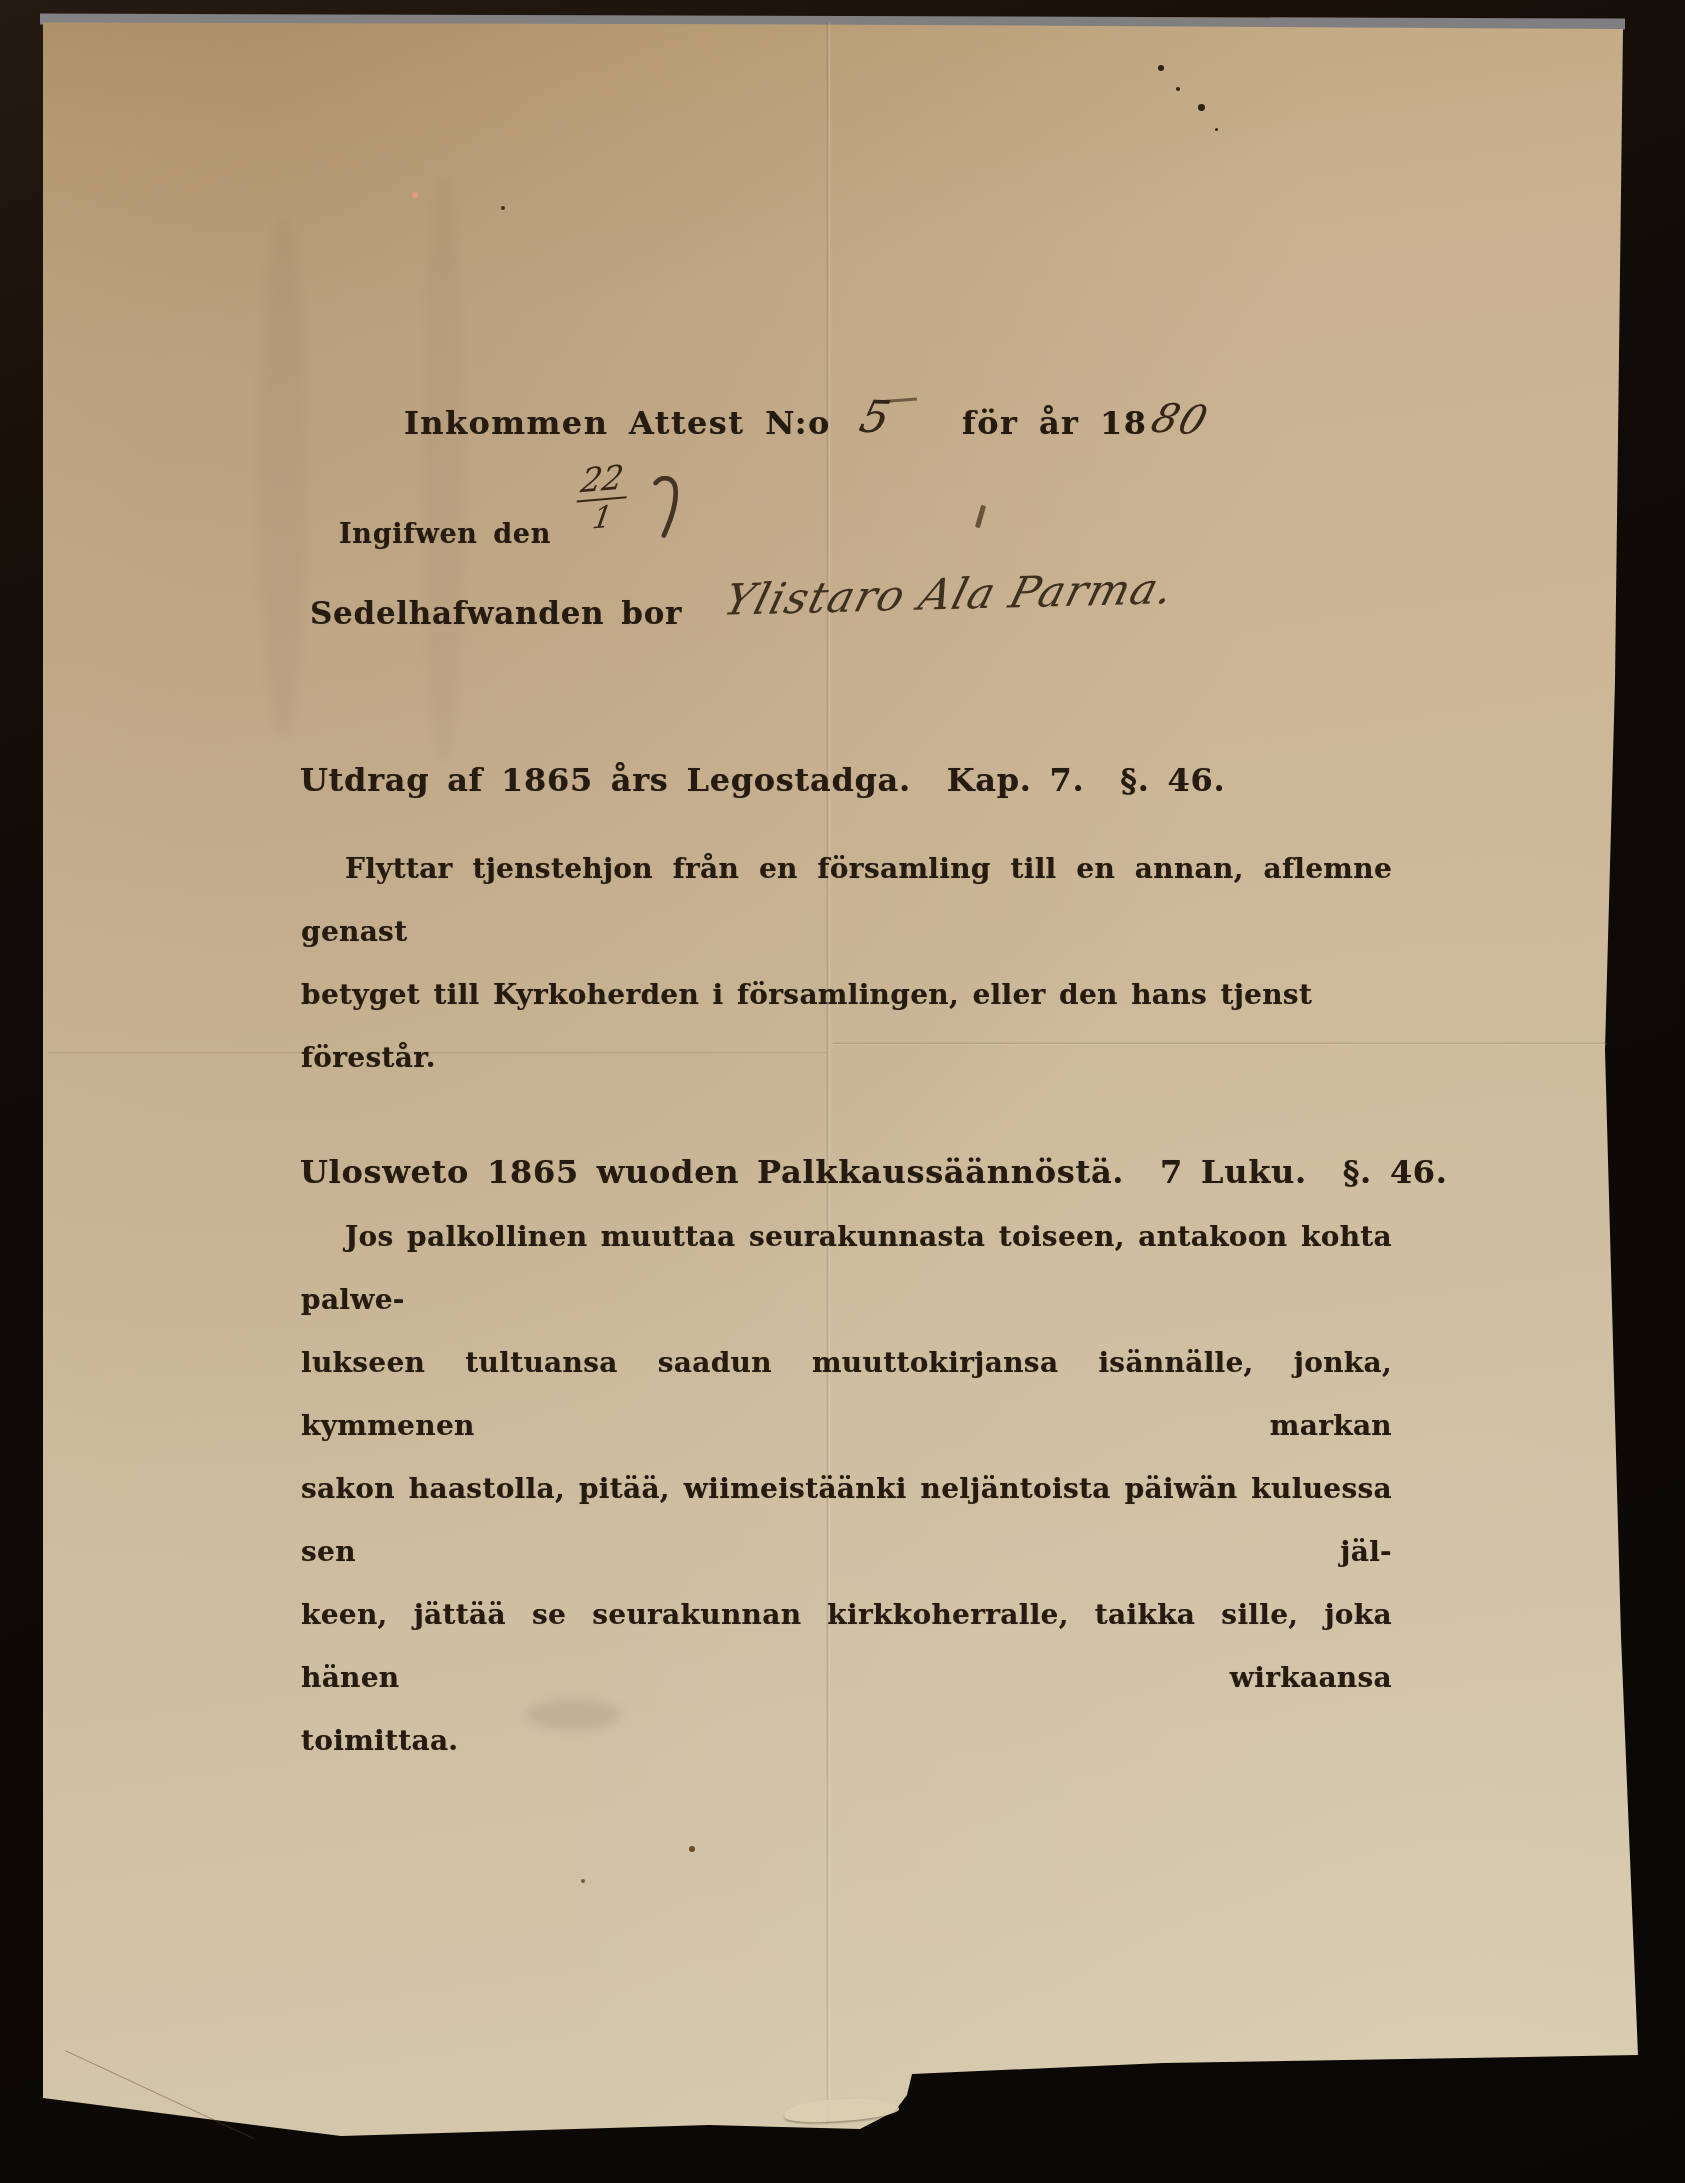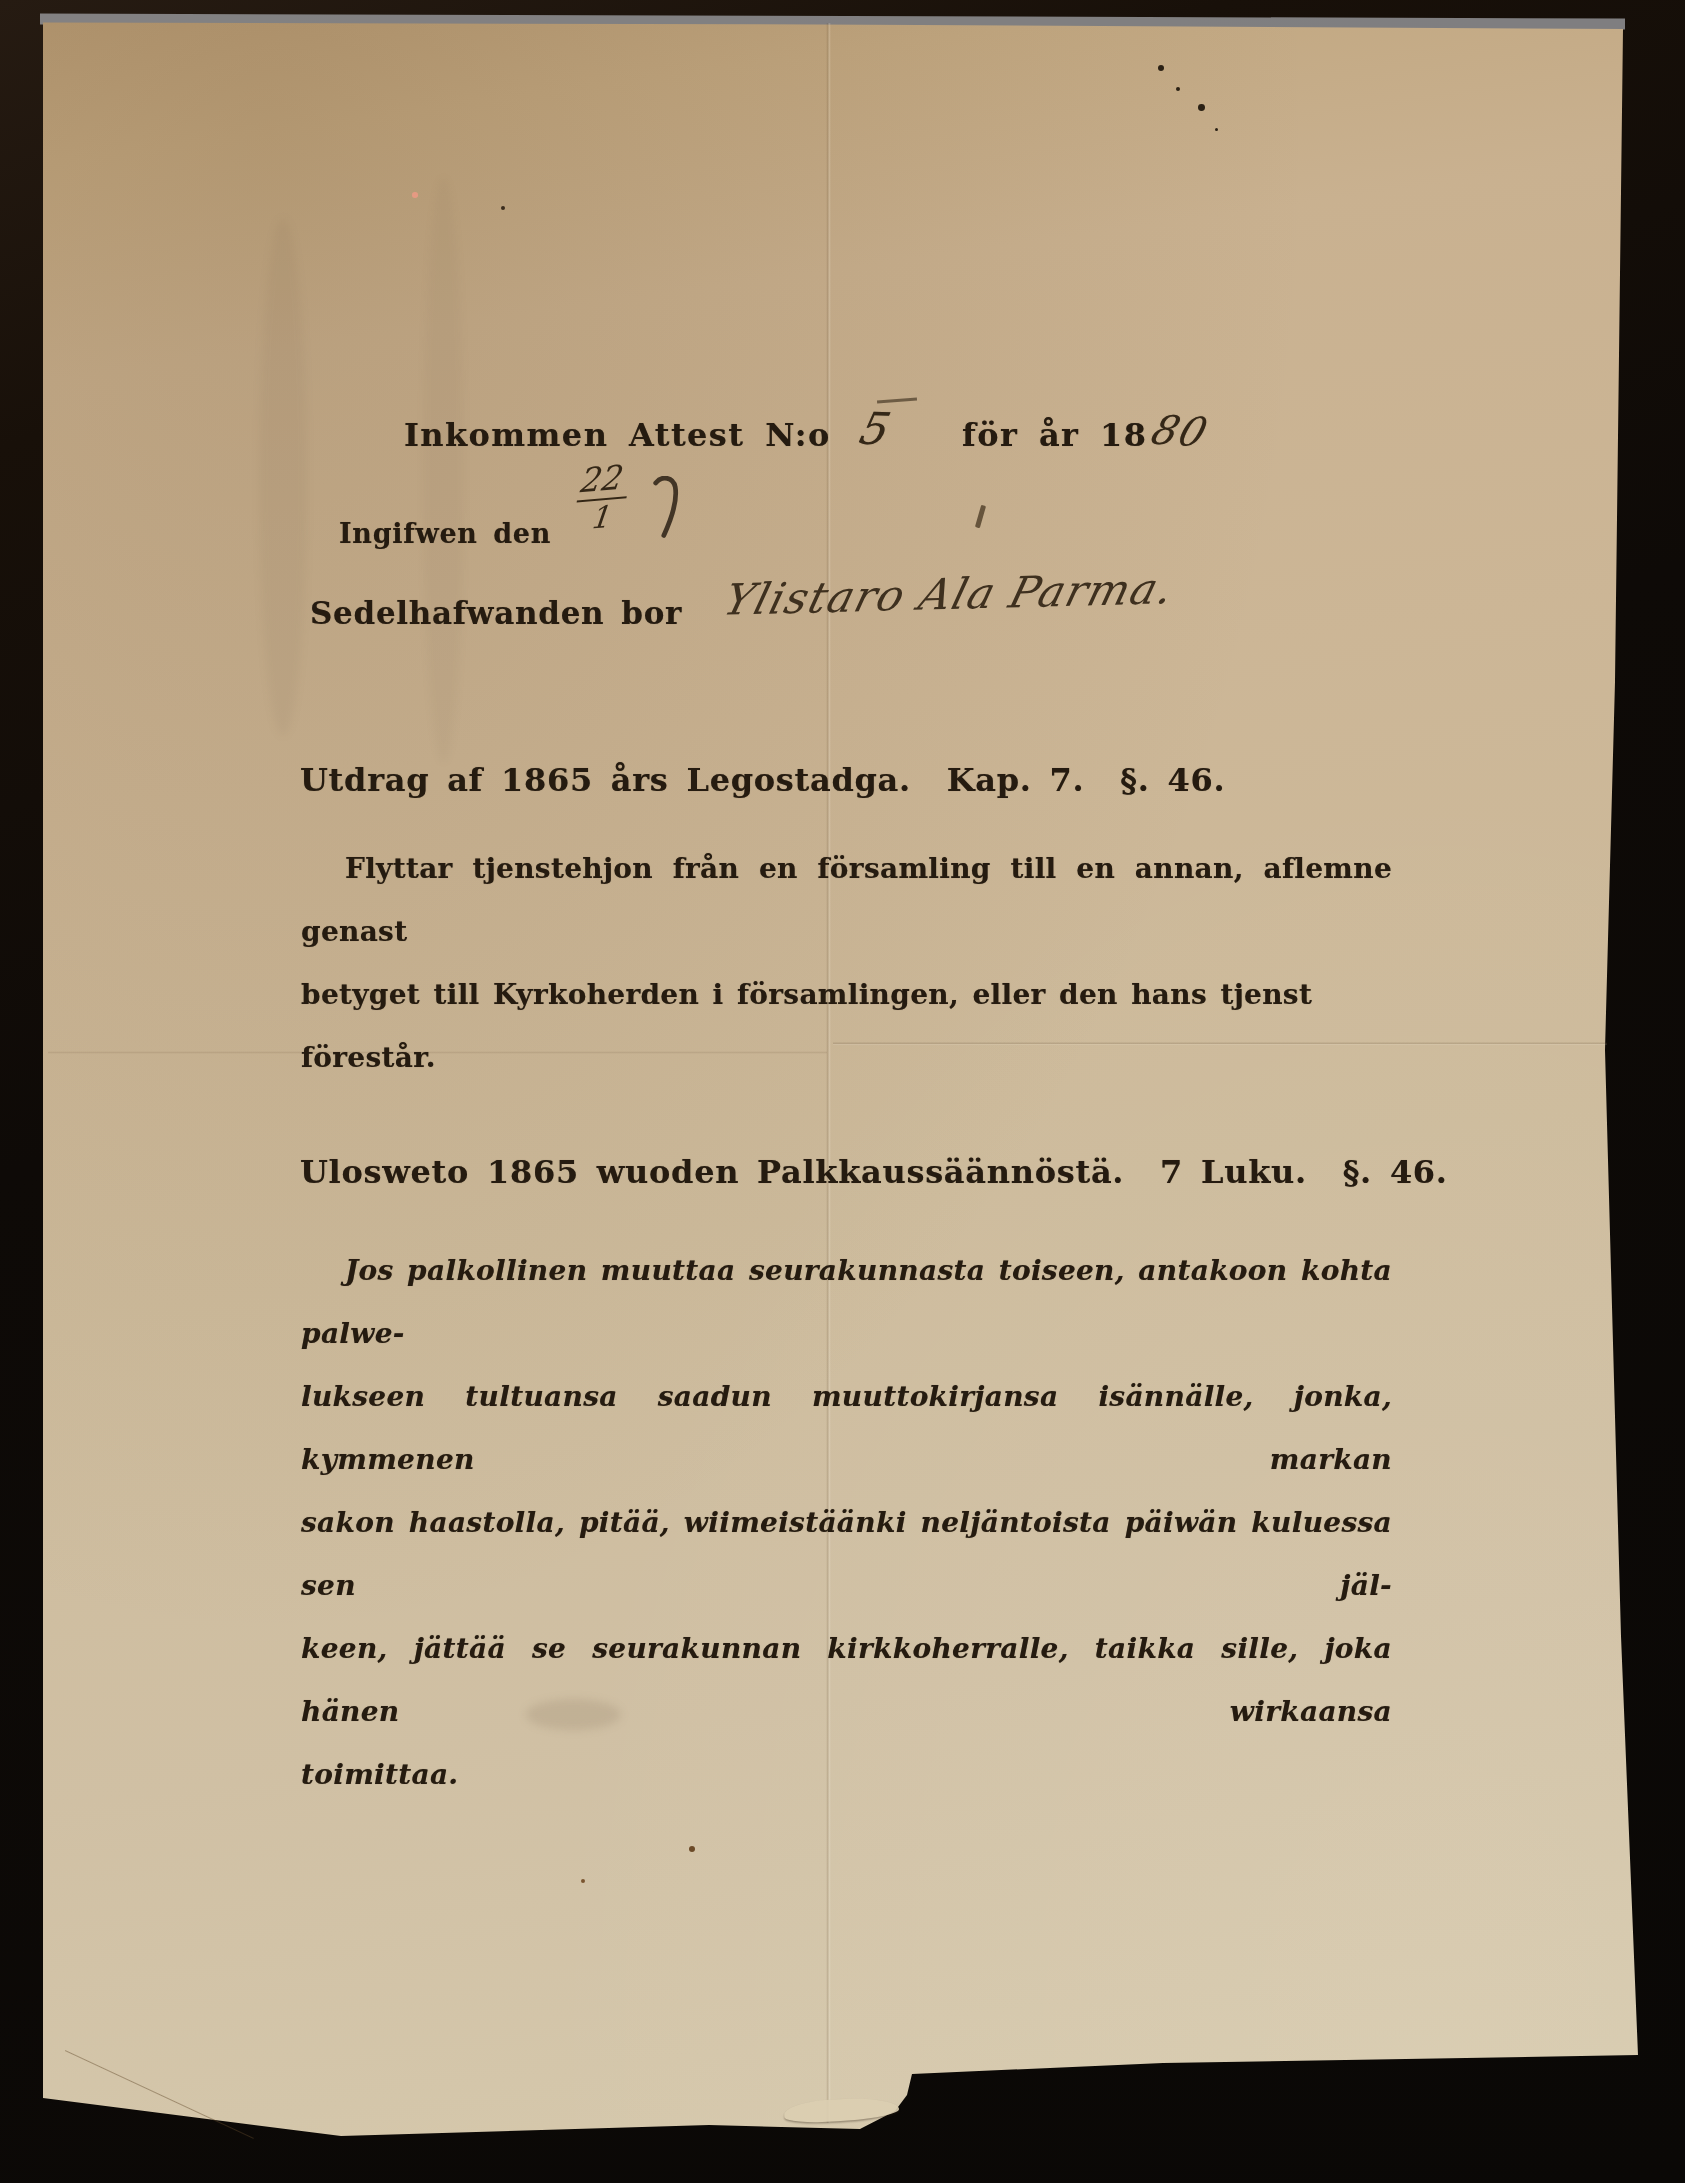--- a/index.html
+++ b/index.html
@@ -39,21 +39,21 @@
     transform:rotate(25deg);transform-origin:left center;filter:blur(0.3px);}
   .tear-flap{left:784px;top:2099px;width:115px;height:22px;background:#dccfb2;
     border-radius:40% 60% 50% 50%/60% 70% 40% 40%;transform:rotate(-4deg);opacity:.9;
     box-shadow:0 1.4px 2px rgba(40,28,14,.4);}
   
   .smudge{background:rgba(105,88,62,.14);filter:blur(4.1px);border-radius:50%;}
   .speck{border-radius:50%;}
   .dash{background:#463520;opacity:.75;border-radius:1.4px;}
   
   .print{color:#251b10;font-weight:bold;text-shadow:0 0 0.7px rgba(40,28,14,.45);}
-  .title-line{left:404px;top:416px;display:flex;align-items:flex-start;font-size:32px;
+  .title-line{left:404px;top:404px;display:flex;align-items:flex-start;font-size:32px;
     letter-spacing:1.4px;word-spacing:8.2px;white-space:pre;}
   .hw{color:#342717;font-style:italic;font-weight:normal;}
   .hw-number{font-size:44px;line-height:1;margin:-9.5px 0 0 30px;transform:skewX(-12deg) rotate(2deg);}
   .five-bar{left:877px;top:399px;width:40px;height:2.7px;background:#34271699;transform:rotate(-4deg);}
   .title-mid{margin-left:72px;}
   .hw-year{font-size:40px;line-height:1;margin:-5.5px 0 0 5.5px;transform:skewX(-15deg) rotate(3deg);letter-spacing:2px;}
   .received-line{left:339px;top:518px;font-size:27px;letter-spacing:0.7px;word-spacing:5.5px;}
   .fraction{left:581px;top:462px;transform:rotate(-5deg);color:#33261５;}
   .fraction .num{display:inline-block;font-size:33px;font-style:italic;line-height:1;
     padding:0 6.8px 2.7px 1.4px;border-bottom:2.7px solid #332615;transform:skewX(-14deg);color:#342717;}
@@ -61,21 +61,21 @@
     transform:skewX(-14deg);color:#342717;}
   .holder-line{left:310px;top:595px;font-size:31px;letter-spacing:0.7px;word-spacing:5.5px;}
   .hw-holder{left:727px;top:569px;font-size:43px;letter-spacing:1.4px;
     transform:skewX(-16deg) rotate(-1.5deg);opacity:.93;white-space:pre;}
   .heading{left:300px;width:1091px;text-align:left;font-size:32px;letter-spacing:0.7px;
     word-spacing:6.1px;white-space:pre;line-height:45px;}
   .heading-sv{top:758px;}
   .heading-fi{top:1150px;}
   .para{left:301px;width:1091px;font-size:28px;line-height:63px;word-spacing:3.4px;letter-spacing:0.3px;}
   .para-sv{top:837px;}
-  .para-fi{top:1239px;font-style:italic;}
+  .para-fi{top:1205px;}
   .jline{text-align:justify;text-align-last:justify;}
   .indent{text-indent:44px;}
   svg.inkhook{left:653px;top:476px;}
 </style>
 </head>
 <body>
 
 <div class="abs backing"></div>
 
 <div class="abs paper"></div>

